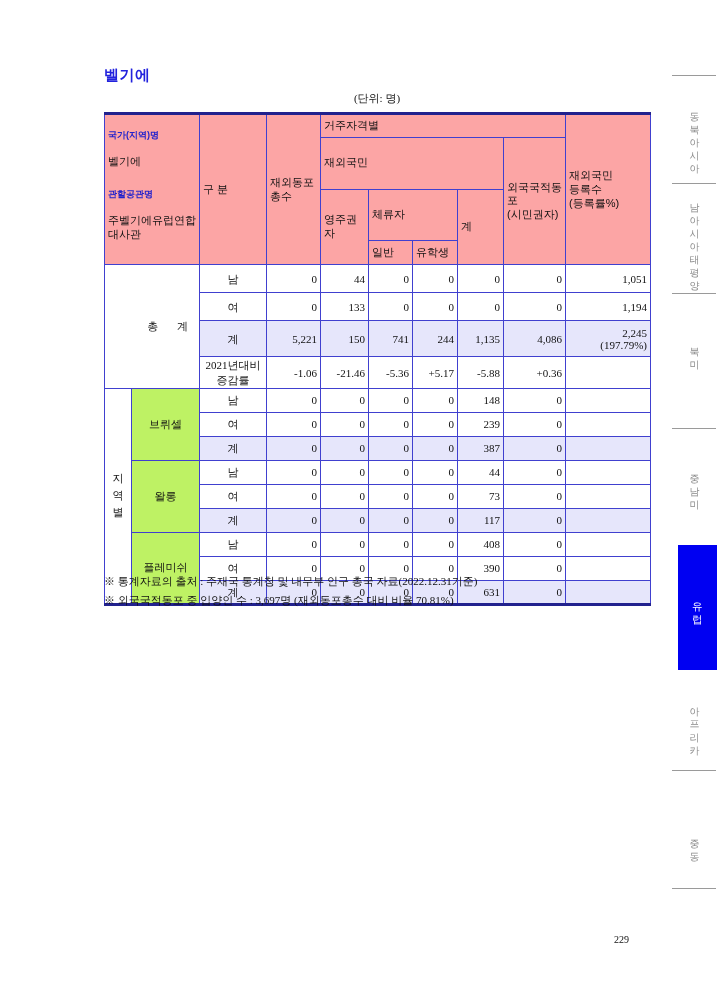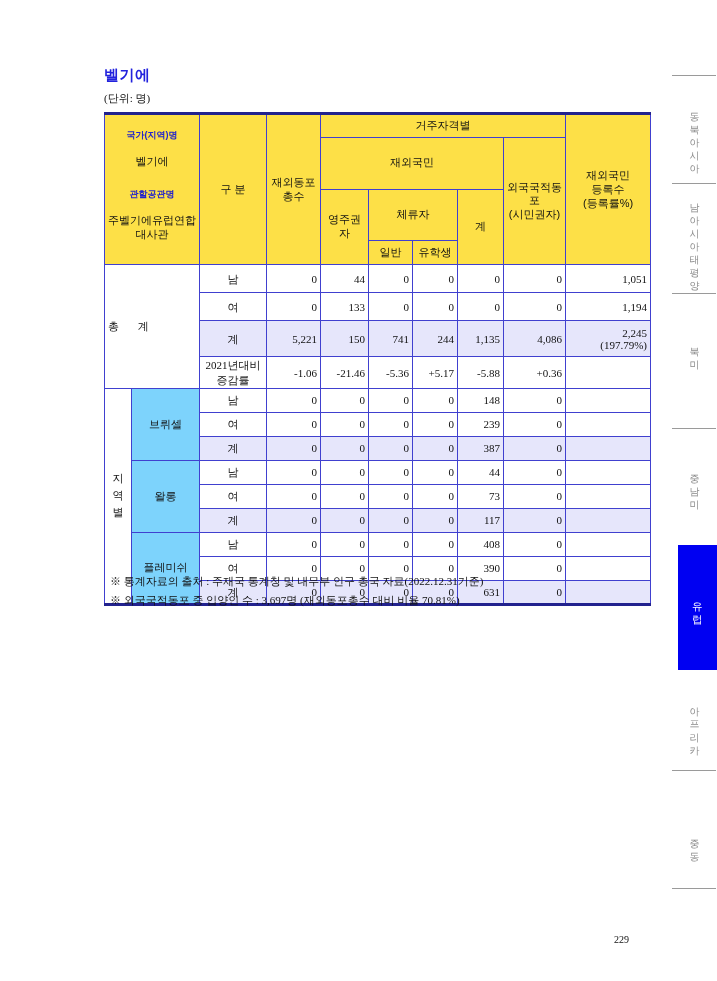--- a/index.html
+++ b/index.html
@@ -6,55 +6,55 @@
   body{
     width:717px;height:981px;position:relative;background:#ffffff;
     font-family:"Liberation Serif", serif;color:#111;overflow:hidden;
   }
   .page-title{
     position:absolute;left:104px;top:66px;
     font-family:"Liberation Sans", sans-serif;font-weight:bold;
     font-size:15px;color:#2222dd;letter-spacing:0.5px;
   }
   .unit-label{
-    position:absolute;left:104px;top:91px;width:546px;text-align:left;
+    position:absolute;left:104px;top:91px;width:546px;text-align:center;
     font-size:11px;color:#111;
   }
   table.stat{
     position:absolute;left:104px;top:112px;width:546px;
     border-collapse:collapse;table-layout:fixed;
     border-top:3px solid #22228e;border-bottom:3px solid #22228e;
   }
   table.stat th, table.stat td{
     border:1px solid #4040cf;font-size:11px;padding:1px 3px;
     white-space:pre-line;overflow:hidden;vertical-align:middle;
   }
   table.stat thead th{
-    background:#fde047;font-family:"Liberation Sans", sans-serif;
-    font-weight:normal;text-align:center;line-height:1.25;
+    background:#fca5a5;font-family:"Liberation Sans", sans-serif;
+    font-weight:normal;text-align:left;line-height:1.25;
   }
   th.info-cell{text-align:left;padding:4px 6px;vertical-align:middle;word-break:break-all;}
   .mini-label{display:block;font-family:"Liberation Sans", sans-serif;
     font-size:9px;font-weight:bold;color:#2222cc;line-height:1.3;}
   .mini-value{display:block;font-family:"Liberation Sans", sans-serif;
     font-size:11px;color:#111;line-height:1.25;margin-bottom:6px;word-break:break-all;}
   .mini-value:last-child{margin-bottom:8px;}
   tr.hr1{height:24px;} tr.hr2{height:25px;} tr.hr3{height:25px;} tr.hr4{height:24px;}
   .h28{height:28px;} .h36{height:36px;} .h43{height:28px;} .h24{height:24px;}
   td.num{text-align:right;padding-right:5px;font-family:"Liberation Serif", serif;}
   td.gubun{text-align:center;line-height:1.3;}
-  td.group-label{text-align:left;letter-spacing:8px;font-size:11.5px;}
+  td.group-label{text-align:right;letter-spacing:8px;font-size:11.5px;}
   td.region-group{text-align:center;line-height:1.55;background:#ffffff;}
-  td.region-name{text-align:center;background:#7dd3fc;}
+  td.region-name{text-align:center;background:#bef264;}
   tr.sum > td{background:#e6e6fb;}
   .footnotes{
     position:absolute;left:104px;top:572px;width:560px;
     font-size:11px;line-height:19px;color:#111;
   }
-  .footnote-line{white-space:nowrap;padding-left:6px;}
+  .footnote-line{white-space:nowrap;}
   .side-divider{position:absolute;left:672px;width:44px;height:0;border-top:1px solid #9a9a9a;}
   .side-tab{
     position:absolute;left:689px;writing-mode:vertical-rl;text-orientation:upright;
     font-family:"Liberation Sans", sans-serif;font-size:10px;color:#8a8a8a;
     letter-spacing:3px;line-height:1;
   }
   .side-tab-active{
     position:absolute;left:678px;top:545px;width:39px;height:125px;
     background:#0000f2;display:flex;align-items:center;justify-content:center;
     writing-mode:vertical-rl;text-orientation:upright;

